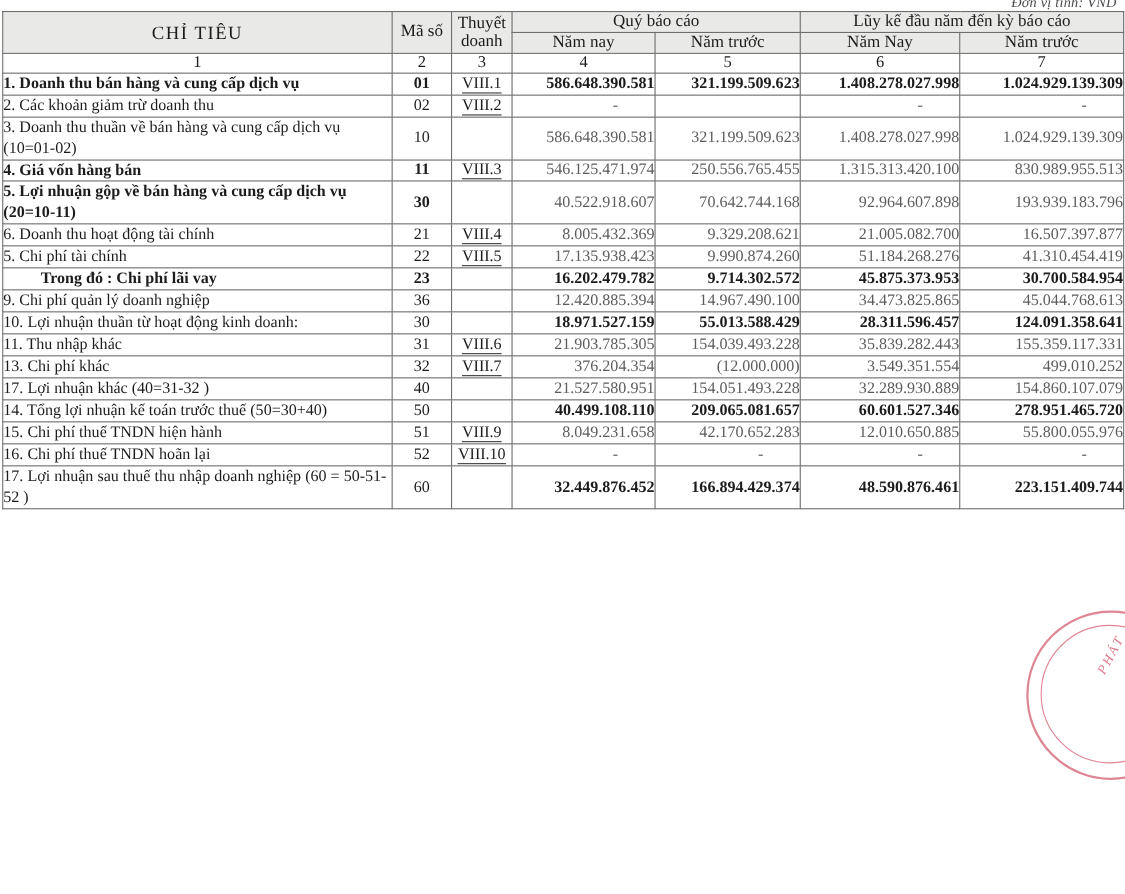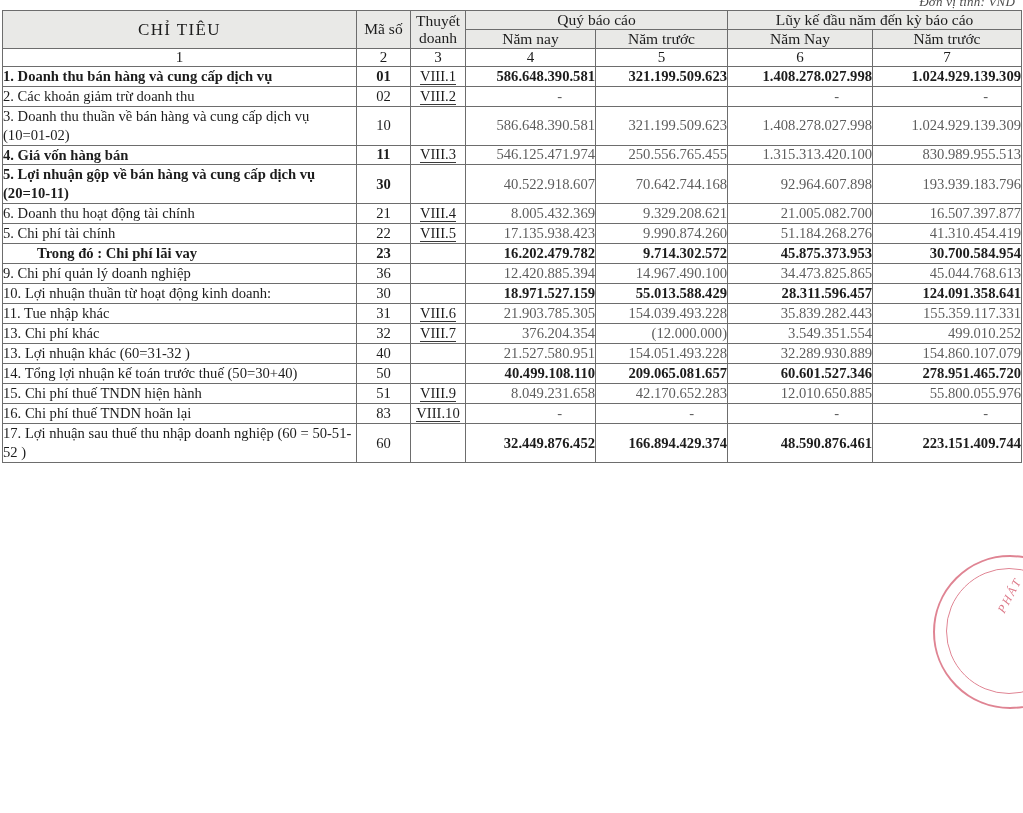--- a/index.html
+++ b/index.html
@@ -207,39 +207,39 @@
         <tr>
           <td class="lbl vline">10. Lợi nhuận thuần từ hoạt động kinh doanh:</td>
           <td class="code vline">30</td>
           <td class="note vline"></td>
           <td class="val vline b">18.971.527.159</td>
           <td class="val vline b">55.013.588.429</td>
           <td class="val vline b">28.311.596.457</td>
           <td class="val vline b">124.091.358.641</td>
         </tr>
         <tr>
-          <td class="lbl vline">11. Tue nhập  khác</td>
+          <td class="lbl vline">11. Thu nhập  khác</td>
           <td class="code vline">31</td>
           <td class="note vline"><span>VIII.6</span></td>
           <td class="val vline faint">21.903.785.305</td>
           <td class="val vline faint">154.039.493.228</td>
           <td class="val vline faint">35.839.282.443</td>
           <td class="val vline faint">155.359.117.331</td>
         </tr>
         <tr>
           <td class="lbl vline">13. Chi phí khác</td>
           <td class="code vline">32</td>
           <td class="note vline"><span>VIII.7</span></td>
           <td class="val vline faint">376.204.354</td>
           <td class="val vline faint">(12.000.000)</td>
           <td class="val vline faint">3.549.351.554</td>
           <td class="val vline faint">499.010.252</td>
         </tr>
         <tr>
-          <td class="lbl vline">13. Lợi nhuận khác (60=31-32 )</td>
+          <td class="lbl vline">17. Lợi nhuận khác (40=31-32 )</td>
           <td class="code vline">40</td>
           <td class="note vline"></td>
           <td class="val vline faint">21.527.580.951</td>
           <td class="val vline faint">154.051.493.228</td>
           <td class="val vline faint">32.289.930.889</td>
           <td class="val vline faint">154.860.107.079</td>
         </tr>
         <tr>
           <td class="lbl vline">14. Tổng lợi nhuận kế toán trước thuế (50=30+40)</td>
           <td class="code vline">50</td>
@@ -253,21 +253,21 @@
           <td class="lbl vline">15. Chi phí thuế TNDN hiện hành</td>
           <td class="code vline">51</td>
           <td class="note vline"><span>VIII.9</span></td>
           <td class="val vline faint">8.049.231.658</td>
           <td class="val vline faint">42.170.652.283</td>
           <td class="val vline faint">12.010.650.885</td>
           <td class="val vline faint">55.800.055.976</td>
         </tr>
         <tr>
           <td class="lbl vline">16. Chi phí thuế TNDN hoãn lại</td>
-          <td class="code vline">83</td>
+          <td class="code vline">52</td>
           <td class="note vline"><span>VIII.10</span></td>
           <td class="val vline faint dash">-</td>
           <td class="val vline faint dash">-</td>
           <td class="val vline faint dash">-</td>
           <td class="val vline faint dash">-</td>
         </tr>
         <tr>
           <td class="lbl vline">17. Lợi nhuận sau thuế thu nhập doanh nghiệp (60 = 50-51-52 )</td>
           <td class="code vline">60</td>
           <td class="note vline"></td>

